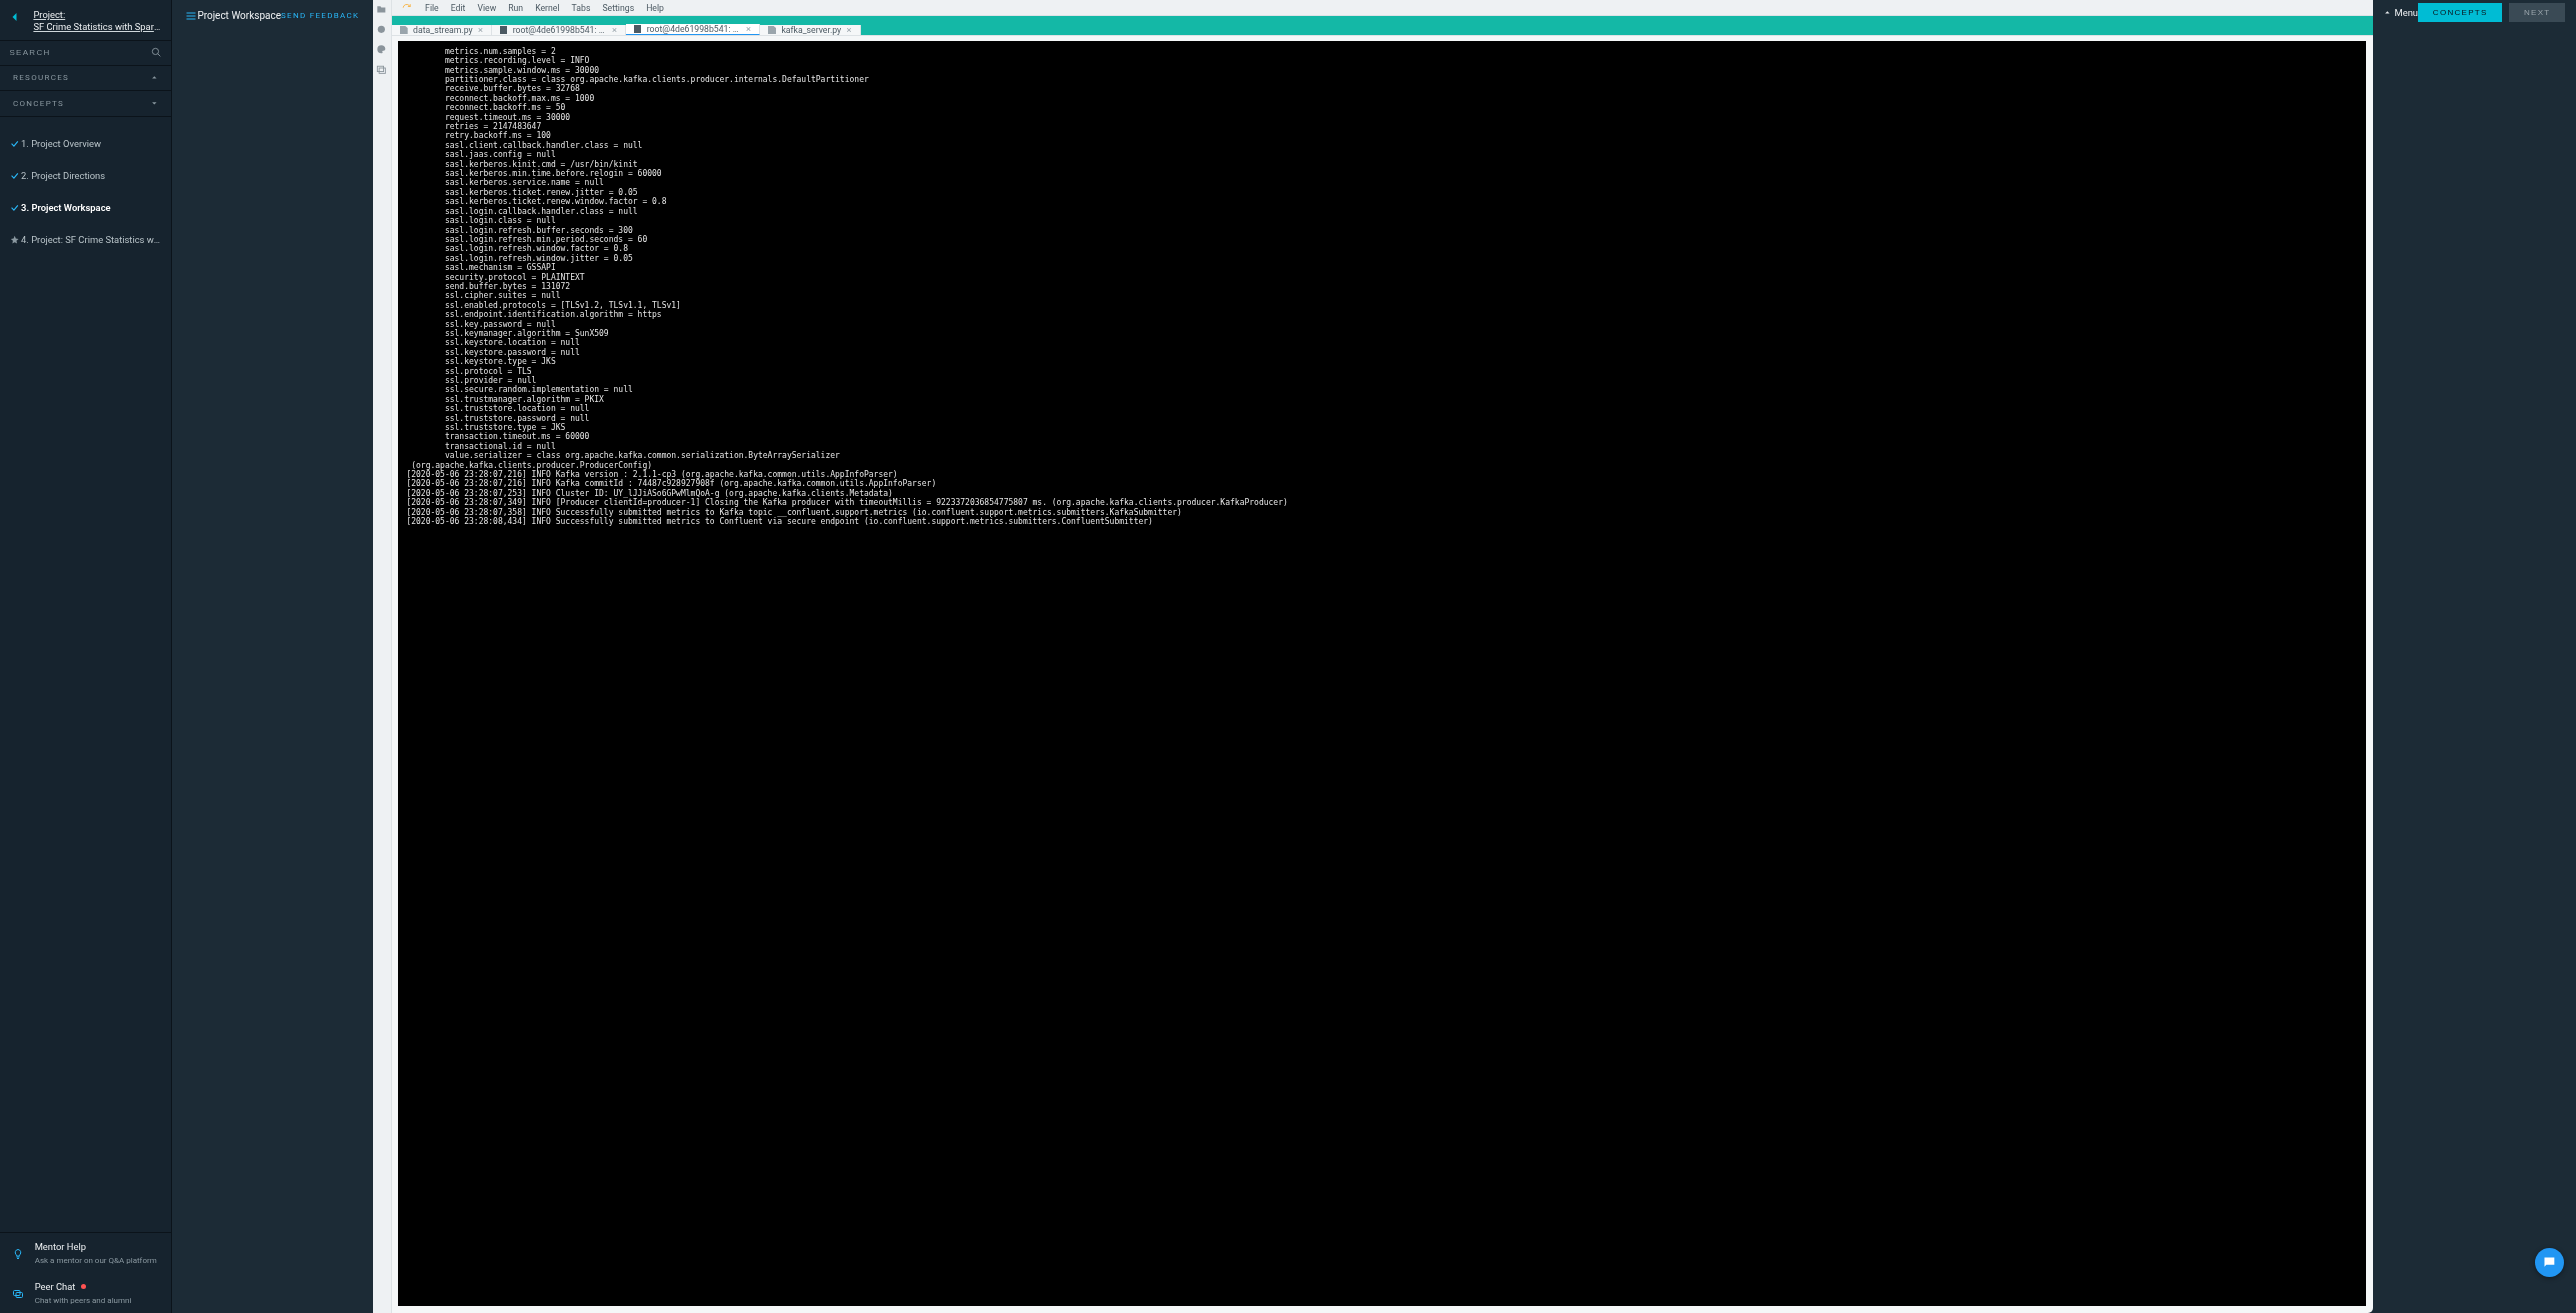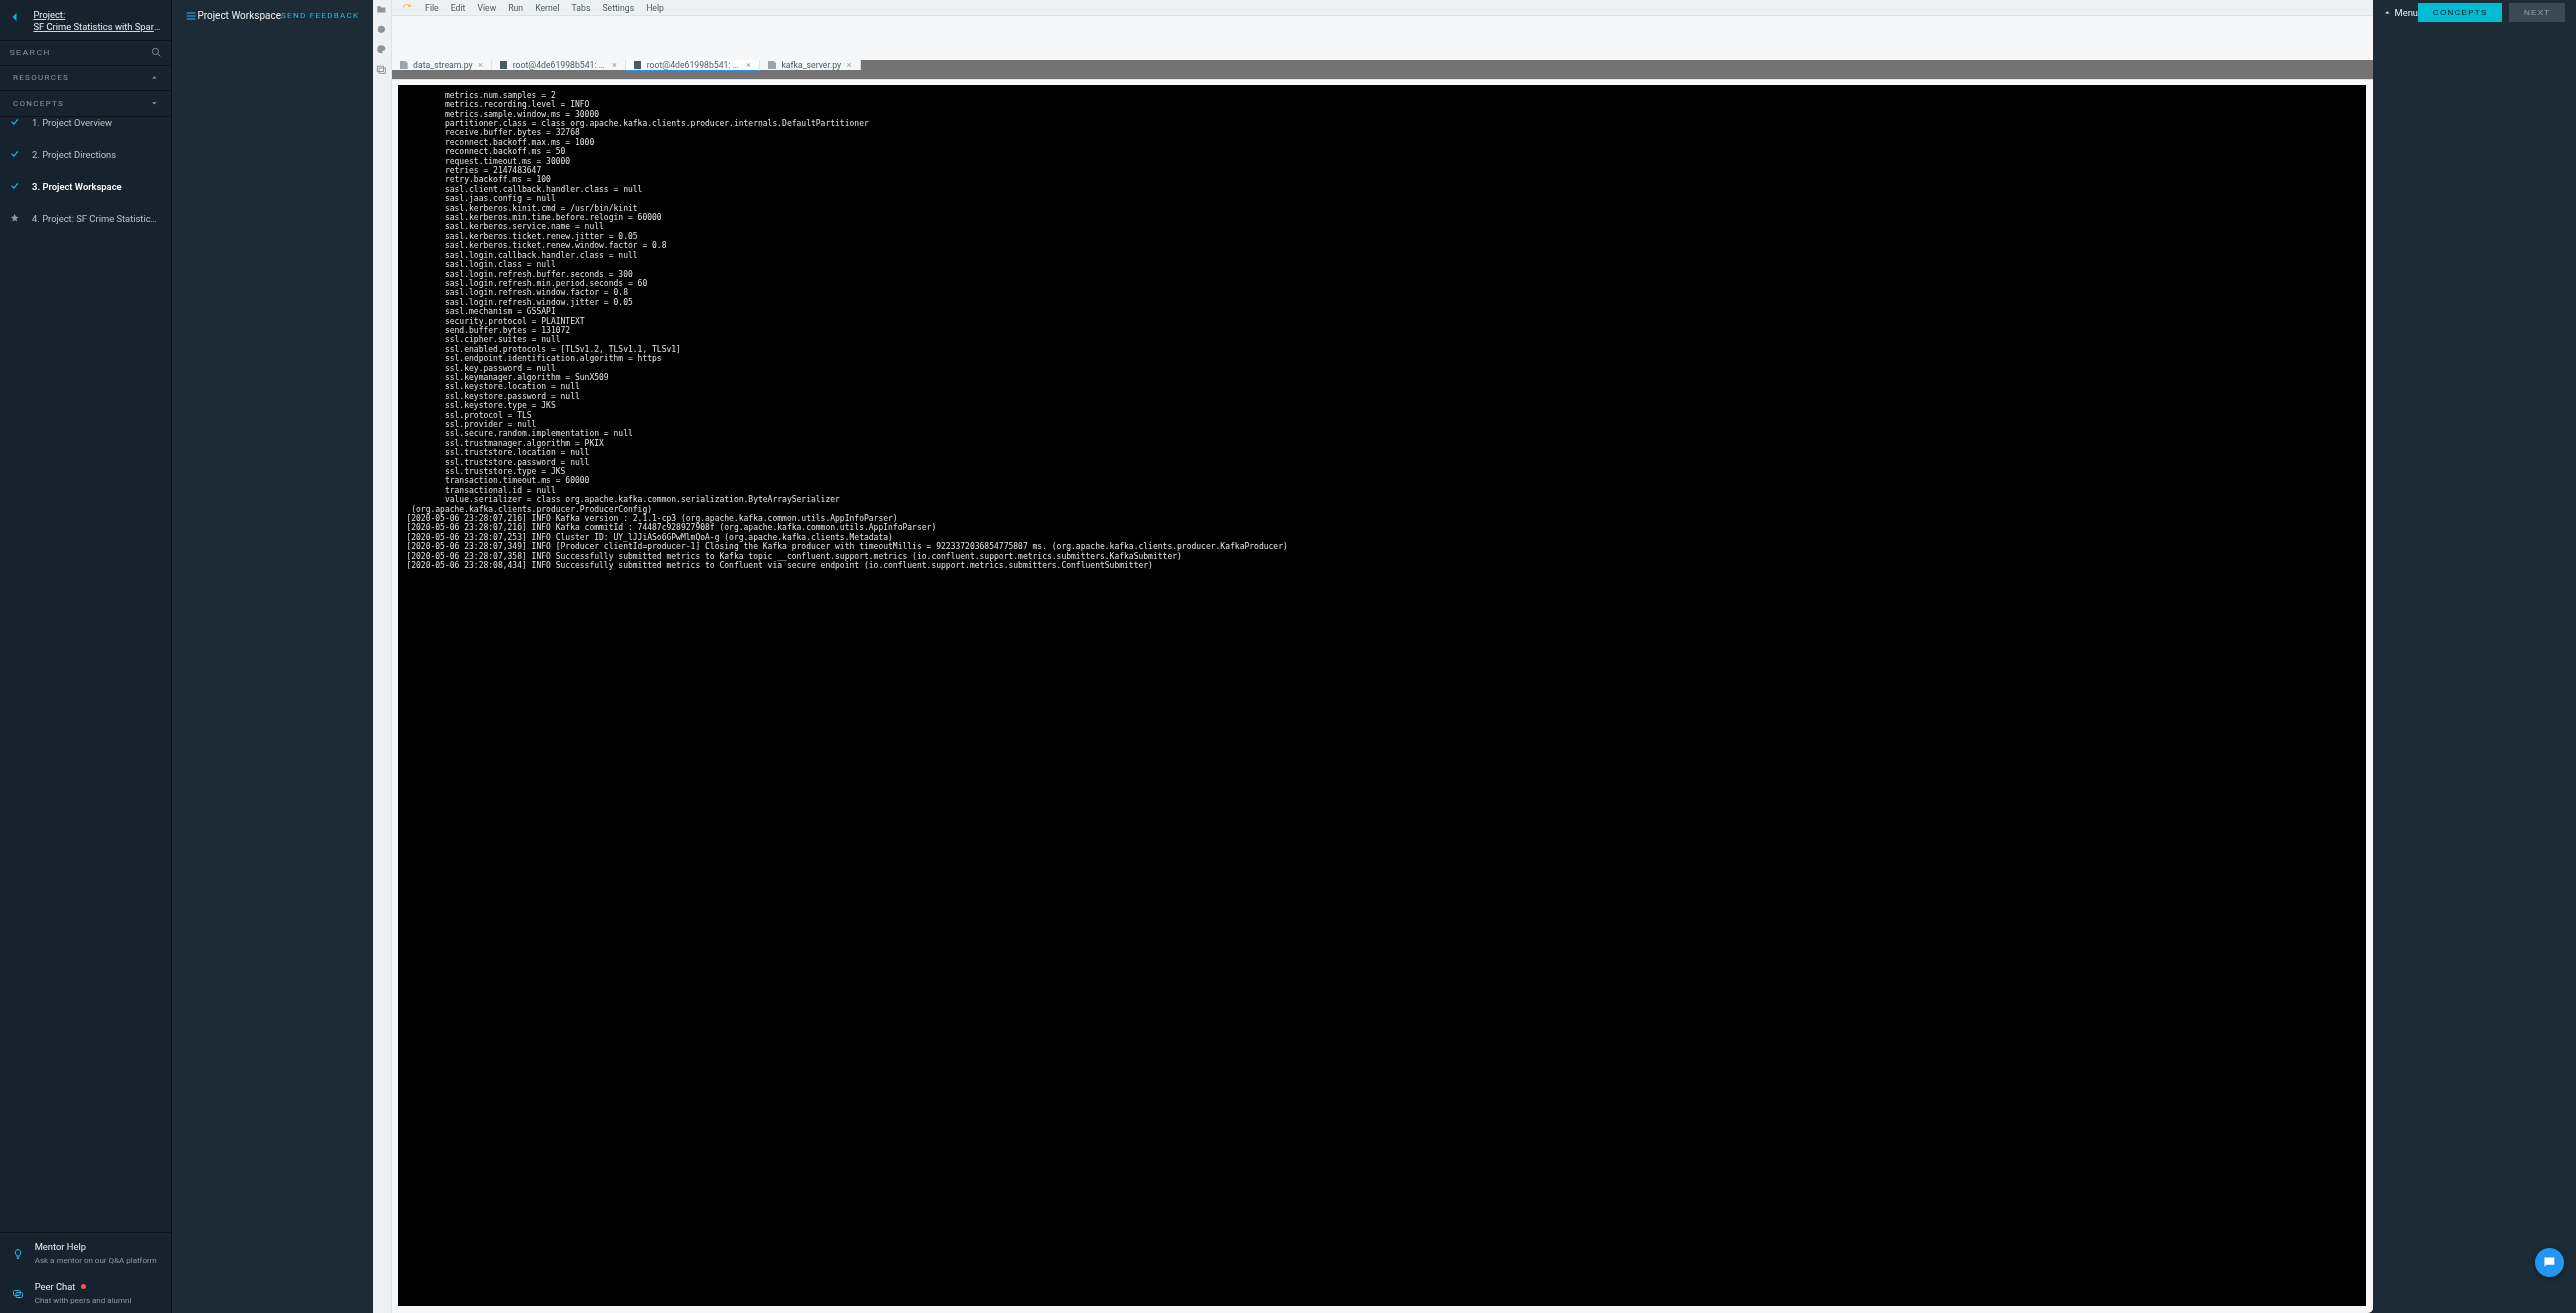--- a/index.html
+++ b/index.html
@@ -15,21 +15,21 @@
 .proj-name { line-height: 12px; white-space: nowrap; overflow: hidden; text-overflow: ellipsis; max-width: 127px; }
 
 .search-row { display: flex; align-items: center; padding: 0 9.4px; height: 25.5px; border-top: 0.7px solid #0b131a; border-bottom: 0.7px solid #0b131a; }
 .search-input { flex: 1; background: transparent; border: none; outline: none; color: #b9c4c9; font-size: 8px; letter-spacing: 1.3px; }
 .search-input::placeholder { color: #8a98a0; letter-spacing: 1.3px; }
 .search-icon { color: #8a98a0; }
 
 .section-header { display: flex; align-items: center; justify-content: space-between; padding: 0 13px; height: 25.5px; font-size: 8px; letter-spacing: 1.3px; color: #8a98a0; border-bottom: 0.7px solid #0b131a; cursor: pointer; }
 .concepts-body { flex: 0 0 auto; }
 
-.concept-item { display: flex; align-items: flex-start; gap: 12px; height: 32px; padding: 0 9.4px; font-size: 9.4px; color: #b9c4c9; cursor: pointer; white-space: nowrap; overflow: hidden; text-overflow: ellipsis; }
+.concept-item { display: flex; align-items: flex-end; gap: 1px; height: 32px; padding: 0 9.4px; font-size: 9.4px; color: #b9c4c9; cursor: pointer; white-space: nowrap; overflow: hidden; text-overflow: ellipsis; }
 .concept-item.active { font-weight: 600; color: #fff; }
 .ci-icon { width: 10.7px; height: 10.7px; display: flex; align-items: center; justify-content: center; color: #29b6f6; flex: 0 0 10.7px; }
 .ci-icon.star { color: #8a98a0; }
 .ci-label { overflow: hidden; text-overflow: ellipsis; }
 
 .sidebar-spacer { flex: 1; }
 .sidebar-footer { border-top: 0.7px solid #0b131a; }
 .footer-item { display: flex; gap: 10.7px; align-items: center; padding: 8px 12px; cursor: pointer; }
 .footer-icon { color: #29b6f6; margin-top: 1.3px; }
 .footer-texts { display: flex; flex-direction: column; }
@@ -46,21 +46,21 @@
 .feedback { color: #29b6f6; font-size: 8px; letter-spacing: 1.3px; cursor: pointer; }
 
 .ide { flex: 1; background: #f5f7f8; display: flex; min-height: 0; border-radius: 5px; }
 .ide-left { width: 19px; background: #eef1f3; display: flex; flex-direction: column; align-items: center; padding-top: 4px; gap: 9.4px; border-right: 0.7px solid #dde2e5; }
 .ide-left .li { width: 10.7px; height: 10.7px; color: #8a949b; cursor: pointer; }
 .ide-main { flex: 1; display: flex; flex-direction: column; min-width: 0; }
 .ide-menubar { height: 16px; display: flex; align-items: center; gap: 12px; padding: 0 10.7px; font-size: 8.7px; color: #4c5a63; background: #eef1f3; border-bottom: 0.7px solid #dde2e5; }
 .ide-menubar .mreload { color: #f9a825; margin-right: 1.3px; cursor: pointer; }
 .ide-menubar span { cursor: pointer; }
 
-.tabstrip { height: 20px; display: flex; align-items: flex-start; background: #737373; border-bottom: 0.7px solid #dde2e5; margin-top: 44px; }
+.tabstrip { height: 20px; display: flex; align-items: flex-end; background: #14b8a6; border-bottom: 0.7px solid #dde2e5; }
 .tab { display: flex; align-items: center; gap: 5.4px; padding: 0 8px; font-size: 8.7px; color: #4c5a63; border-right: 0.7px solid #dde2e5; background: #f5f7f8; cursor: pointer; max-width: 134px; }
 .tab.active { background: #fff; border-bottom: 1.3px solid #2196f3; }
 .tab .tab-label { white-space: nowrap; overflow: hidden; text-overflow: ellipsis; }
 .tab .tclose { color: #9aa5ac; font-size: 9.4px; line-height: 1; cursor: pointer; }
 .tab .ticon { width: 8px; height: 8px; display: inline-block; }
 .ticon.doc { background: #9aa5ac; clip-path: polygon(0 0,70% 0,100% 25%,100% 100%,0 100%); }
 .ticon.term { background: #4c5a63; }
 
 .terminal-wrap { flex: 1; min-height: 0; padding: 5.4px 6.7px 6.7px 6.7px; }
 .terminal { width: 100%; height: 100%; background: #000; color: #e6e6e6; font-family: "Menlo","Consolas","DejaVu Sans Mono",monospace; font-size: 8px; line-height: 9.4px; white-space: pre; overflow: auto; padding: 5.4px 8px 5.4px 8px; }

